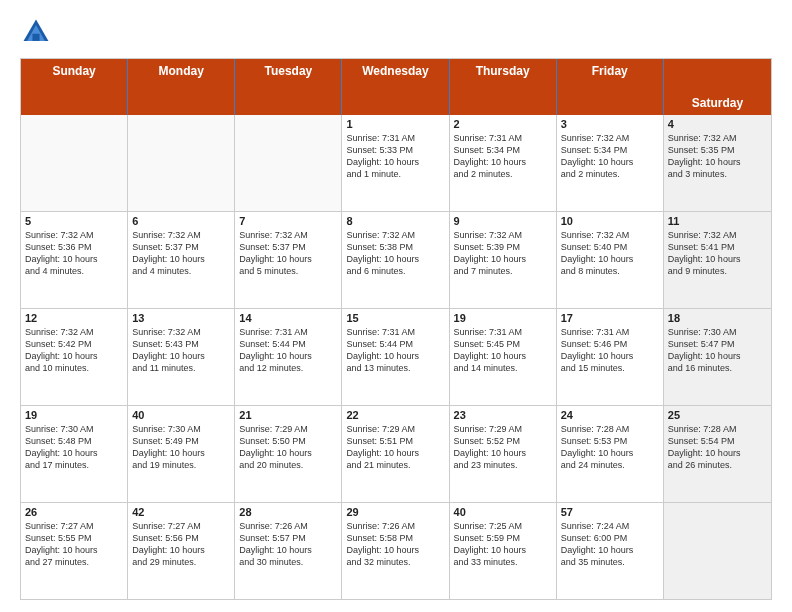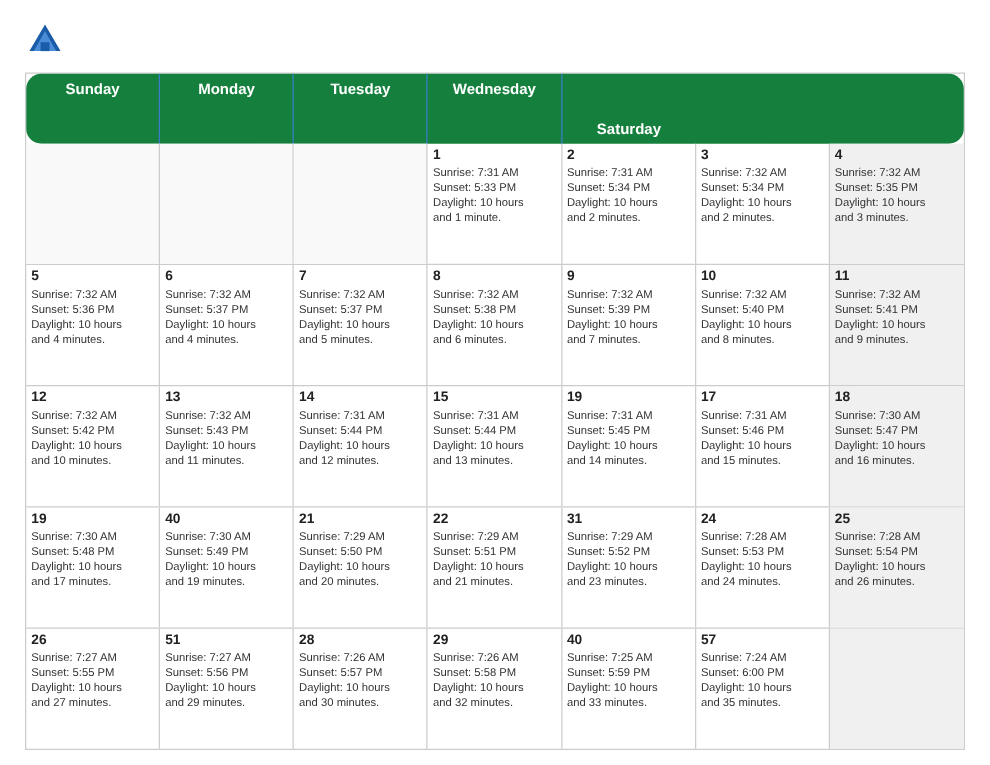--- a/index.html
+++ b/index.html
@@ -62,22 +62,21 @@
     }
     .calendar {
       flex: 1;
       display: flex;
       flex-direction: column;
       border: 1px solid #ccc;
     }
     .day-headers {
       display: grid;
       grid-template-columns: repeat(7, 1fr);
-      background: #15803d;
-      border-radius: 12px;
+      background: #c2410c;
     }
     .day-header {
       color: #fff;
       font-size: 12px;
       font-weight: bold;
       padding: 5px 4px;
       text-align: center;
       border-right: 1px solid #3a7cc8;
     }
     .day-header:last-child { border-right: none; margin-top: 32px; }
@@ -138,20 +137,22 @@
       <div class="location"></div>
     </div>
   </div>
 
   <div class="calendar">
     <div class="day-headers">
     <div class="day-header">Sunday</div>
         <div class="day-header">Monday</div>
         <div class="day-header">Tuesday</div>
         <div class="day-header">Wednesday</div>
+        <div class="day-header">Thursday</div>
+        <div class="day-header">Friday</div>
         <div class="day-header">Saturday</div>
       </div>
     <div class="weeks">
     <div class="week-row">
           <div class="cell empty"></div>
           <div class="cell empty"></div>
           <div class="cell empty"></div>
           <div class="cell">
             <div class="day-num">1</div>
             <div class="cell-text">Sunrise: 7:31 AM<br>Sunset: 5:33 PM<br>Daylight: 10 hours<br>and 1 minute.</div>
@@ -240,39 +241,39 @@
           </div>
           <div class="cell">
             <div class="day-num">21</div>
             <div class="cell-text">Sunrise: 7:29 AM<br>Sunset: 5:50 PM<br>Daylight: 10 hours<br>and 20 minutes.</div>
           </div>
           <div class="cell">
             <div class="day-num">22</div>
             <div class="cell-text">Sunrise: 7:29 AM<br>Sunset: 5:51 PM<br>Daylight: 10 hours<br>and 21 minutes.</div>
           </div>
           <div class="cell">
-            <div class="day-num">31</div>
+            <div class="day-num">23</div>
             <div class="cell-text">Sunrise: 7:29 AM<br>Sunset: 5:52 PM<br>Daylight: 10 hours<br>and 23 minutes.</div>
           </div>
           <div class="cell">
             <div class="day-num">24</div>
             <div class="cell-text">Sunrise: 7:28 AM<br>Sunset: 5:53 PM<br>Daylight: 10 hours<br>and 24 minutes.</div>
           </div>
           <div class="cell shaded">
             <div class="day-num">25</div>
             <div class="cell-text">Sunrise: 7:28 AM<br>Sunset: 5:54 PM<br>Daylight: 10 hours<br>and 26 minutes.</div>
           </div>
         </div>
         <div class="week-row">
           <div class="cell">
             <div class="day-num">26</div>
             <div class="cell-text">Sunrise: 7:27 AM<br>Sunset: 5:55 PM<br>Daylight: 10 hours<br>and 27 minutes.</div>
           </div>
           <div class="cell">
-            <div class="day-num">51</div>
+            <div class="day-num">42</div>
             <div class="cell-text">Sunrise: 7:27 AM<br>Sunset: 5:56 PM<br>Daylight: 10 hours<br>and 29 minutes.</div>
           </div>
           <div class="cell">
             <div class="day-num">28</div>
             <div class="cell-text">Sunrise: 7:26 AM<br>Sunset: 5:57 PM<br>Daylight: 10 hours<br>and 30 minutes.</div>
           </div>
           <div class="cell">
             <div class="day-num">29</div>
             <div class="cell-text">Sunrise: 7:26 AM<br>Sunset: 5:58 PM<br>Daylight: 10 hours<br>and 32 minutes.</div>
           </div>

